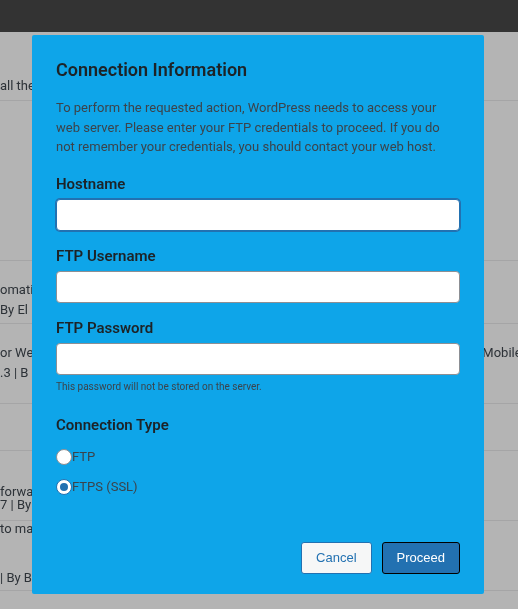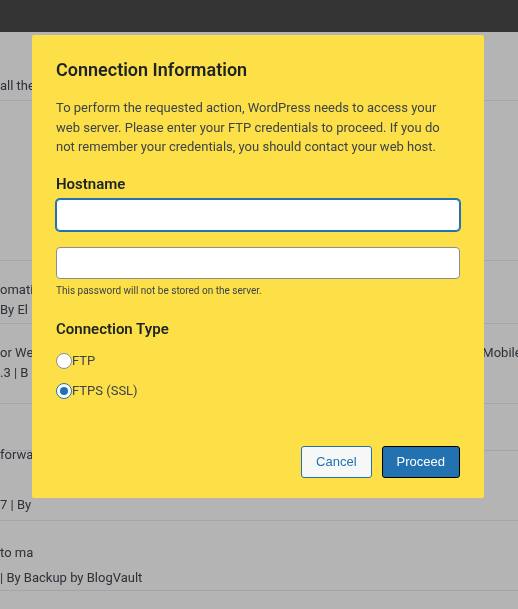--- a/index.html
+++ b/index.html
@@ -20,21 +20,21 @@
   .bg-text { position:absolute; color:#3c434a; font-size:13px; white-space:nowrap; }
   .bg-line { position:absolute; left:0; right:0; height:1px; background:#dcdcde; }
 
   .overlay {
     position:absolute; inset:0; background:rgba(0,0,0,0.25);
   }
   .modal {
     position:absolute;
     left: 32px; top: 35px;
     width: 452px;
-    background:#fde047;
+    background:#0ea5e9;
     border-radius:2px;
     padding: 24px 24px 20px 24px;
   }
   .modal h1 {
     font-size:18px; font-weight:600; color:#1d2327; margin-bottom:18px;
   }
   .desc { font-size:13px; line-height:1.5; color:#3c434a; margin-bottom:18px; }
   .field-label { font-size:15px; font-weight:600; color:#1d2327; margin-bottom:6px; display:block; }
   .text-input {
     width:100%; height:32px;
@@ -76,41 +76,46 @@
   <div class="bg-line" style="top:100px;"></div>
   <div class="bg-line" style="top:260px;"></div>
   <span class="bg-text" style="left:0; top:282px;">omatic</span>
   <span class="bg-text" style="left:0; top:302px;">By El</span>
   <div class="bg-line" style="top:323px;"></div>
   <span class="bg-text" style="left:0; top:345px;">or We</span>
   <span class="bg-text" style="left:0; top:365px;text-align:right;">.3 | B</span>
   <span class="bg-text" style="right:-10px; top:345px;">Mobile i</span>
   <div class="bg-line" style="top:403px;"></div>
   <div class="bg-line" style="top:450px;"></div>
-  <span class="bg-text" style="left:0; top:447px;">forwa</span>
+  <span class="bg-text" style="left:0; top:484px;">forwa</span>
   <span class="bg-text" style="left:0; top:497px;">7 | By</span>
   <div class="bg-line" style="top:520px;"></div>
-  <span class="bg-text" style="left:0; top:545px;">to ma</span>
+  <span class="bg-text" style="left:0; top:521px;">to ma</span>
   <span class="bg-text" style="left:0; top:570px;">| By Backup by BlogVault</span>
   <div class="bg-line" style="top:590px;"></div>
 </div>
 
 <div class="overlay"></div>
 
 <div class="modal">
   <h1>Connection Information</h1>
   <p class="desc">To perform the requested action, WordPress needs to access your web server. Please enter your FTP credentials to proceed. If you do not remember your credentials, you should contact your web host.</p>
 
   <div class="field">
     <label class="field-label">Hostname</label>
     <input class="text-input focused" type="text" value="" style="">
   </div>
 
+  <div class="field">
+    <label class="field-label">FTP Username</label>
+    <input class="text-input" type="text" value="" style="">
+  </div>
 
   <div class="field" style="margin-bottom:24px;">
+    <label class="field-label">FTP Password</label>
     <input class="text-input" type="password" value="" style="">
     <div class="help">This password will not be stored on the server.</div>
   </div>
 
   <div class="field" style="margin-bottom:0;">
     <label class="field-label">Connection Type</label>
     <div class="radios">
       <div class="radio-row">
         <span class="radio"></span>
         <span>FTP</span>

